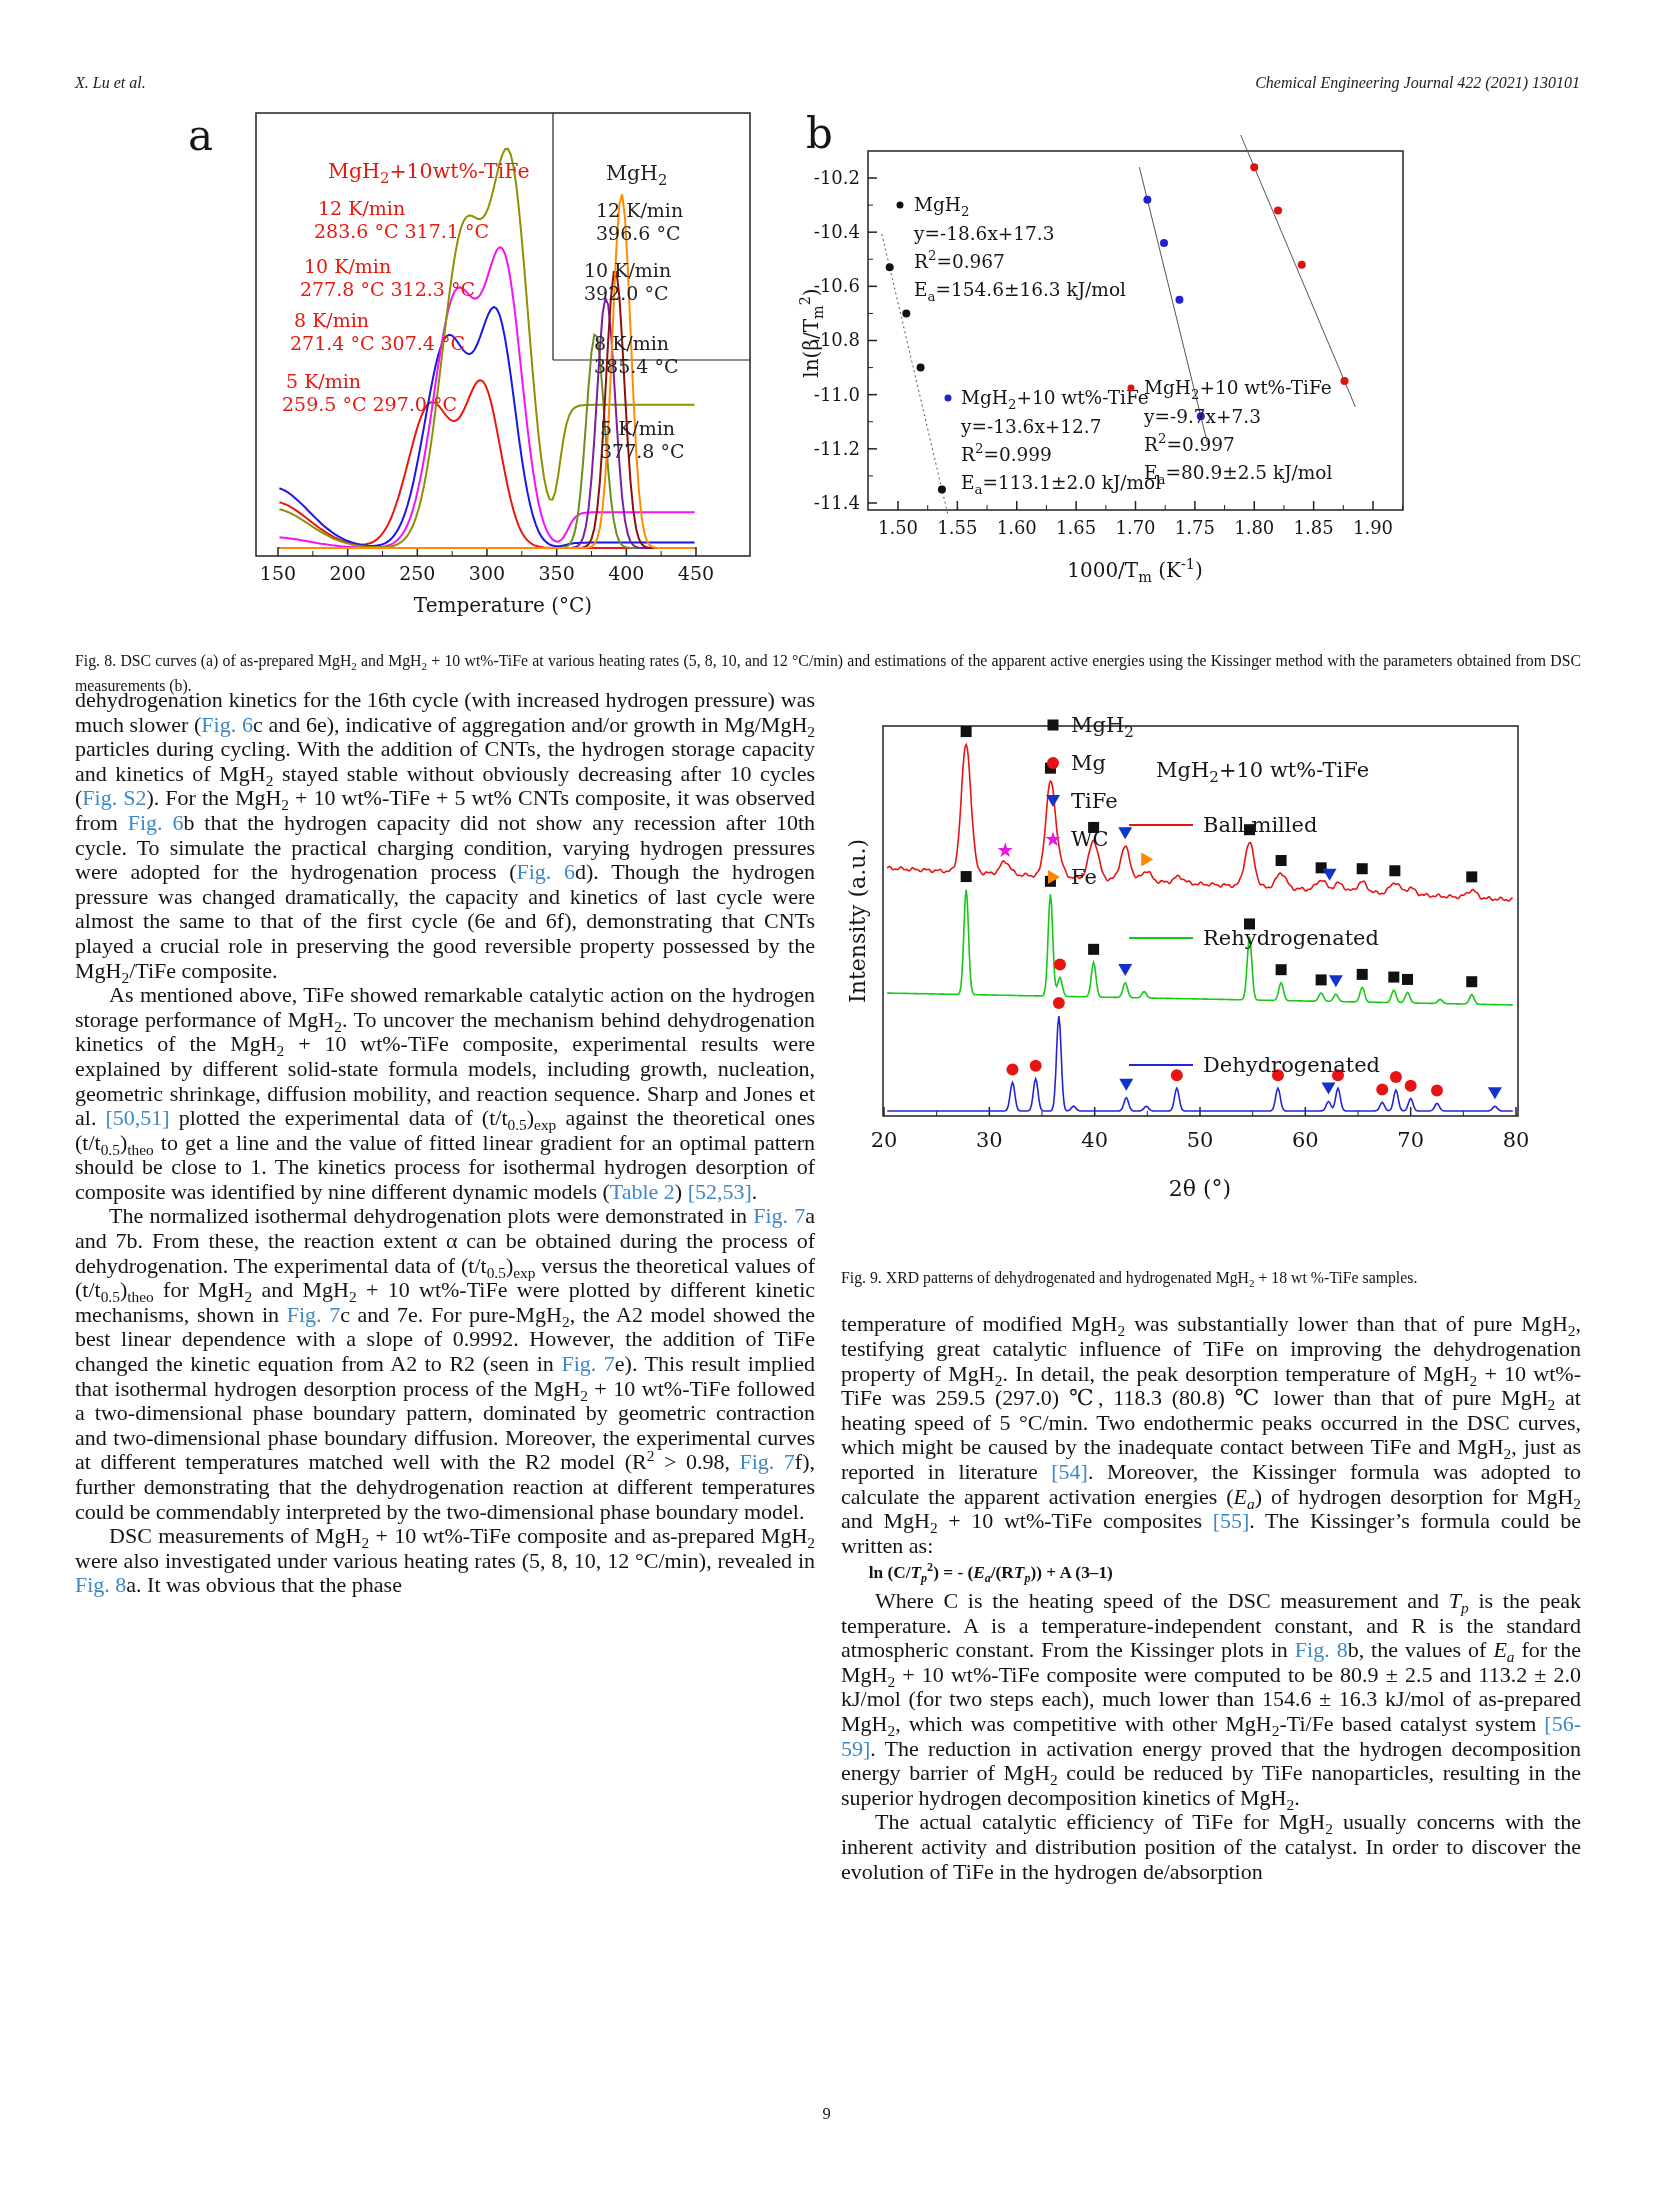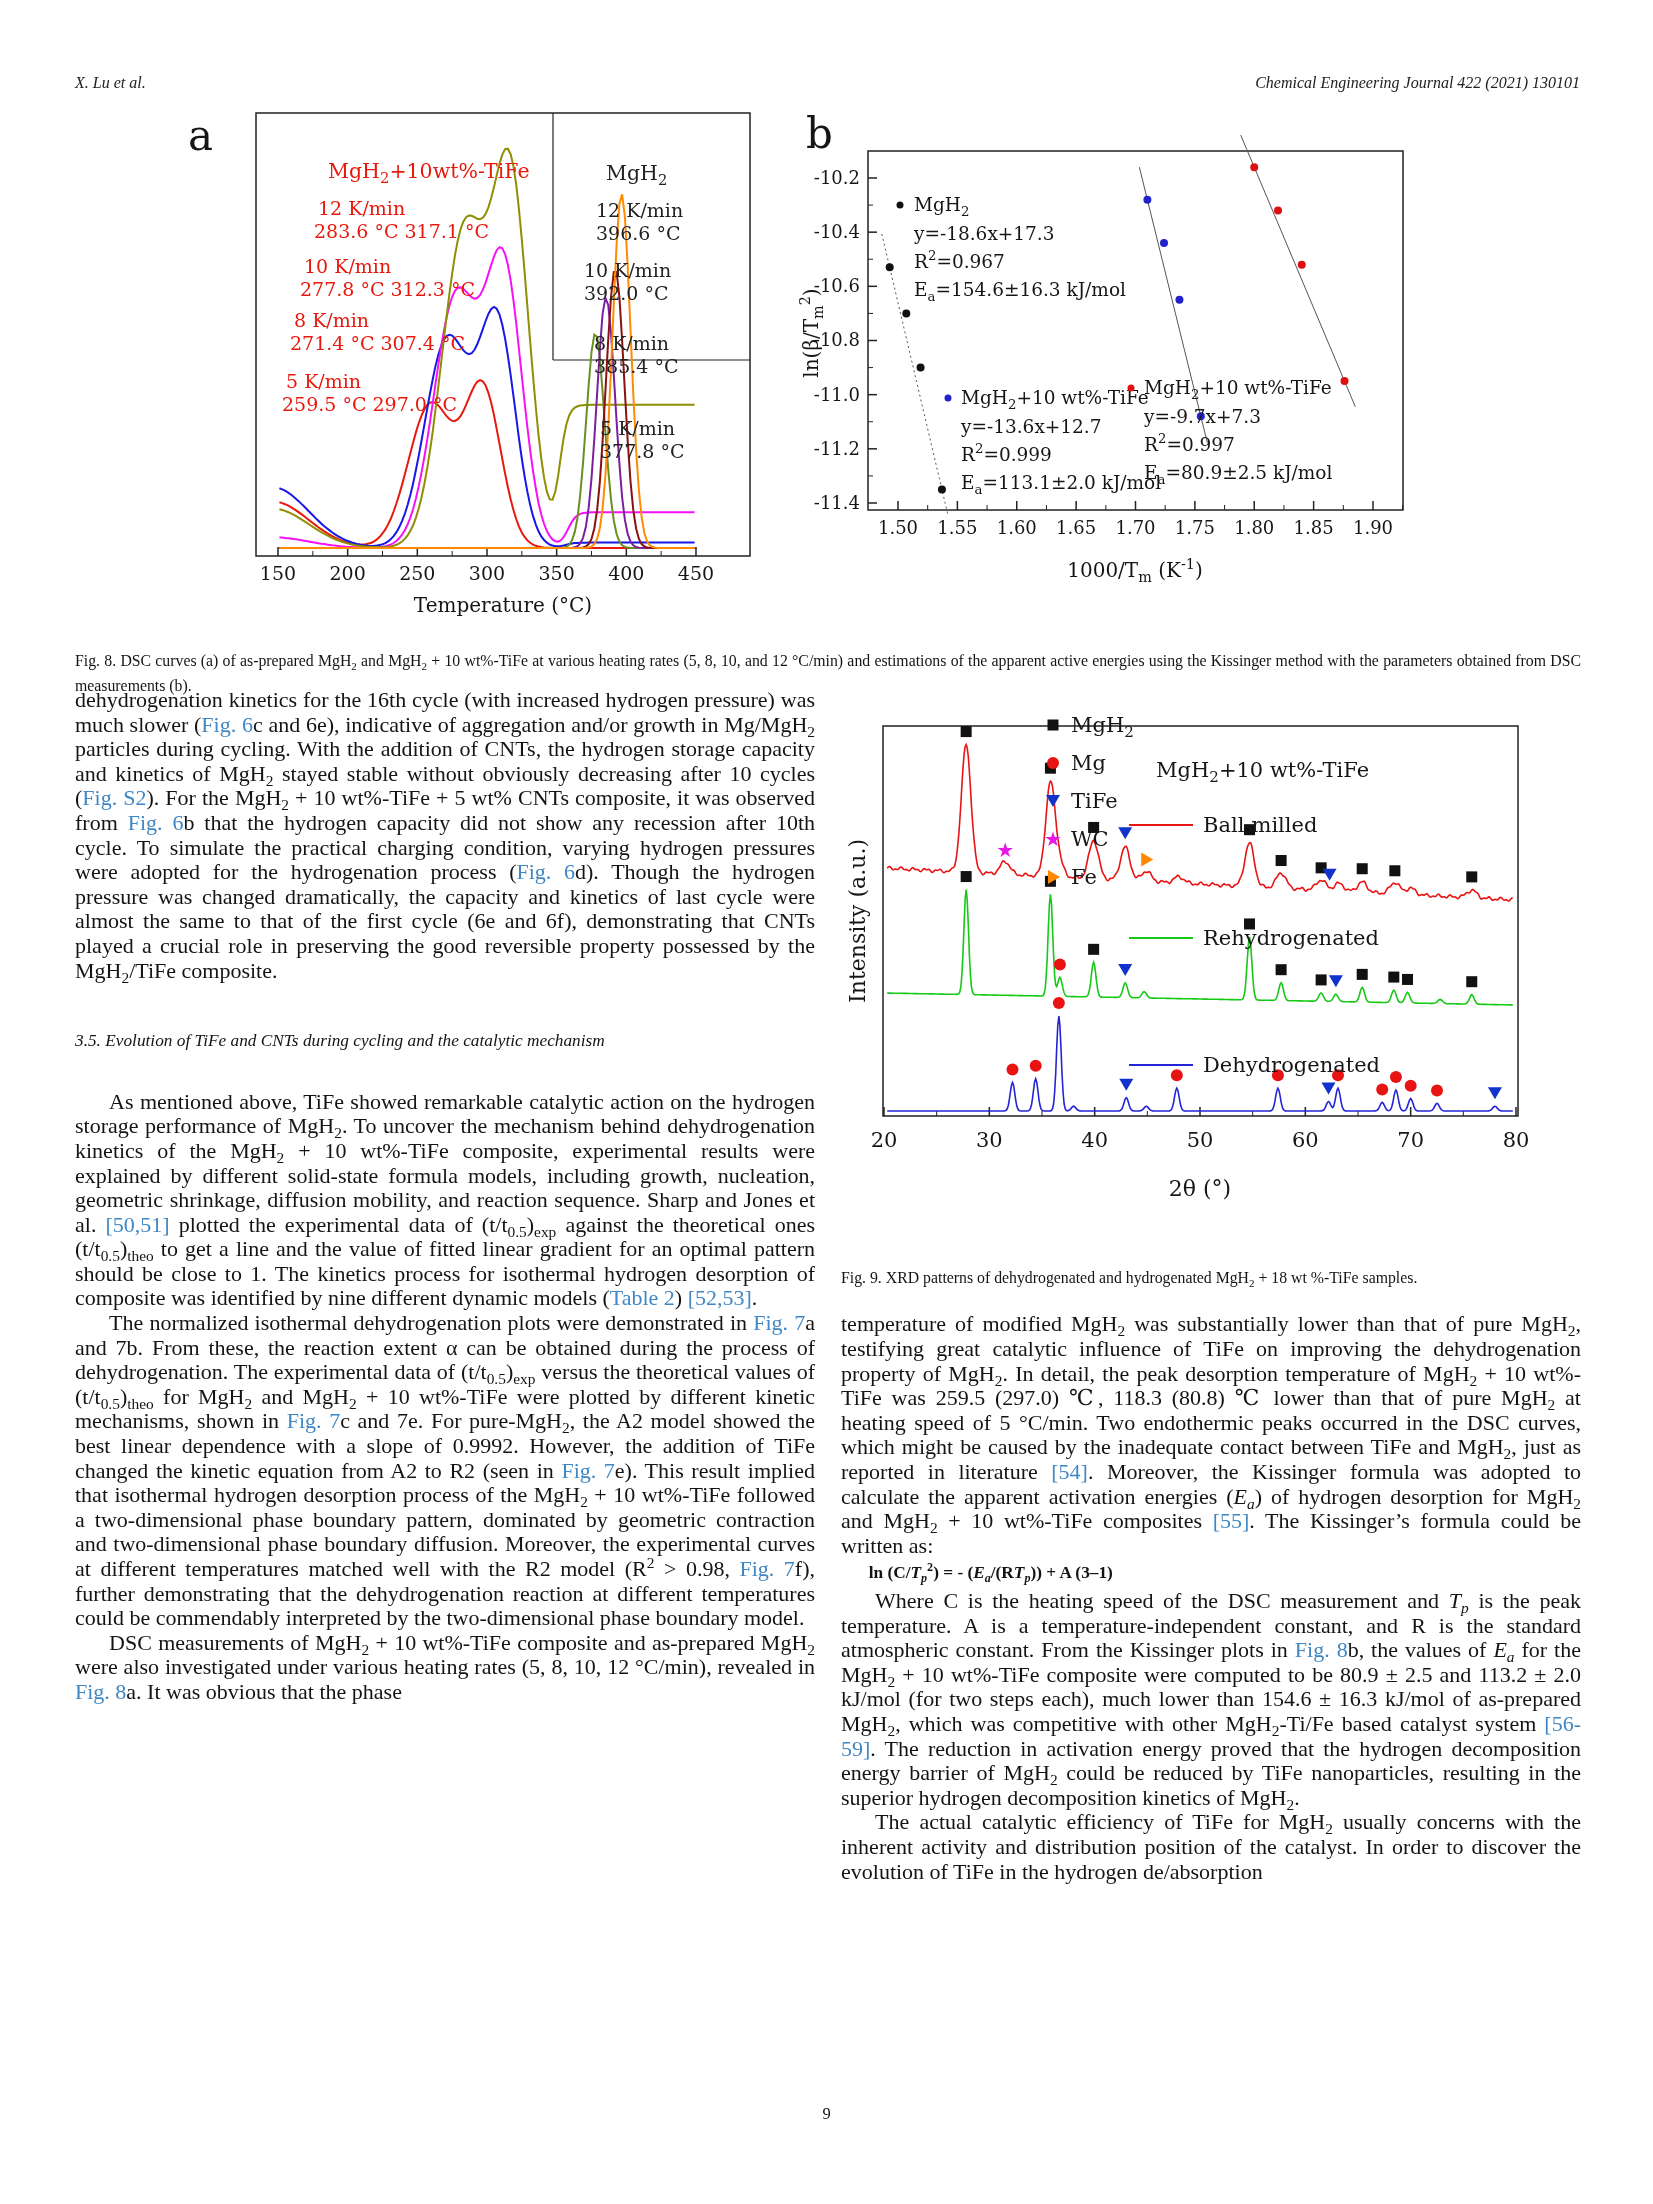--- a/index.html
+++ b/index.html
@@ -170,21 +170,20 @@
         <text x="346" y="353" font-size="18.5" fill="#161616" text-anchor="start"><tspan dy="0">R</tspan><tspan dy="-8" font-size="13.32">2</tspan><tspan dy="8">=0.997</tspan></text>
         <text x="346" y="381" font-size="18.5" fill="#161616" text-anchor="start"><tspan dy="0">E</tspan><tspan dy="5" font-size="13.32">a</tspan><tspan dy="-5">=80.9±2.5 kJ/mol</tspan></text>
       </svg>
   </div>
 
   <p class="cap8"><span class="bold">Fig. 8.</span><span> DSC curves (a) of as-prepared MgH</span><sub>2</sub><span> and MgH</span><sub>2</sub><span> + 10 wt%-TiFe at various heating rates (5, 8, 10, and 12 °C/min) and estimations of the apparent active energies using the Kissinger method with the parameters obtained from DSC measurements (b).</span></p>
 
   <div class="cols">
     <div class="col">
         <p class="para"><span>dehydrogenation kinetics for the 16th cycle (with increased hydrogen pressure) was much slower (</span><span class="link">Fig. 6</span><span>c and 6e), indicative of aggregation and/or growth in Mg/MgH</span><sub>2</sub><span> particles during cycling. With the addition of CNTs, the hydrogen storage capacity and kinetics of MgH</span><sub>2</sub><span> stayed stable without obviously decreasing after 10 cycles (</span><span class="link">Fig. S2</span><span>). For the MgH</span><sub>2</sub><span> + 10 wt%-TiFe + 5 wt% CNTs composite, it was observed from </span><span class="link">Fig. 6</span><span>b that the hydrogen capacity did not show any recession after 10th cycle. To simulate the practical charging condition, varying hydrogen pressures were adopted for the hydrogenation process (</span><span class="link">Fig. 6</span><span>d). Though the hydrogen pressure was changed dramatically, the capacity and kinetics of last cycle were almost the same to that of the first cycle (6e and 6f), demonstrating that CNTs played a crucial role in preserving the good reversible property possessed by the MgH</span><sub>2</sub><span>/TiFe composite.</span></p>
-        <p class="sect-head"><span>3.5. Evolution of TiFe and CNTs during cycling and the catalytic mechanism</span></p>
         <p class="para ind"><span>As mentioned above, TiFe showed remarkable catalytic action on the hydrogen storage performance of MgH</span><sub>2</sub><span>. To uncover the mechanism behind dehydrogenation kinetics of the MgH</span><sub>2</sub><span> + 10 wt%-TiFe composite, experimental results were explained by different solid-state formula models, including growth, nucleation, geometric shrinkage, diffusion mobility, and reaction sequence. Sharp and Jones et al. </span><span class="link">[50,51]</span><span> plotted the experimental data of (t/t</span><sub>0.5</sub><span>)</span><sub>exp</sub><span> against the theoretical ones (t/t</span><sub>0.5</sub><span>)</span><sub>theo</sub><span> to get a line and the value of fitted linear gradient for an optimal pattern should be close to 1. The kinetics process for isothermal hydrogen desorption of composite was identified by nine different dynamic models (</span><span class="link">Table 2</span><span>) </span><span class="link">[52,53]</span><span>.</span></p>
         <p class="para ind"><span>The normalized isothermal dehydrogenation plots were demonstrated in </span><span class="link">Fig. 7</span><span>a and 7b. From these, the reaction extent α can be obtained during the process of dehydrogenation. The experimental data of (t/t</span><sub>0.5</sub><span>)</span><sub>exp</sub><span> versus the theoretical values of (t/t</span><sub>0.5</sub><span>)</span><sub>theo</sub><span> for MgH</span><sub>2</sub><span> and MgH</span><sub>2</sub><span> + 10 wt%-TiFe were plotted by different kinetic mechanisms, shown in </span><span class="link">Fig. 7</span><span>c and 7e. For pure-MgH</span><sub>2</sub><span>, the A2 model showed the best linear dependence with a slope of 0.9992. However, the addition of TiFe changed the kinetic equation from A2 to R2 (seen in </span><span class="link">Fig. 7</span><span>e). This result implied that isothermal hydrogen desorption process of the MgH</span><sub>2</sub><span> + 10 wt%-TiFe followed a two-dimensional phase boundary pattern, dominated by geometric contraction and two-dimensional phase boundary diffusion. Moreover, the experimental curves at different temperatures matched well with the R2 model (R</span><sup>2</sup><span> &gt; 0.98, </span><span class="link">Fig. 7</span><span>f), further demonstrating that the dehydrogenation reaction at different temperatures could be commendably interpreted by the two-dimensional phase boundary model.</span></p>
         <p class="para ind"><span>DSC measurements of MgH</span><sub>2</sub><span> + 10 wt%-TiFe composite and as-prepared MgH</span><sub>2</sub><span> were also investigated under various heating rates (5, 8, 10, 12 °C/min), revealed in </span><span class="link">Fig. 8</span><span>a. It was obvious that the phase</span></p>
       </div>
     <div class="col">
       <div class="fig9wrap">
         <svg id="fig9" width="740" height="560" viewBox="0 0 740 560">
             <rect x="42" y="38" width="635" height="390" fill="none" stroke="#222" stroke-width="1.5"></rect>
             <line x1="43" y1="428" x2="43" y2="419" stroke="#222" stroke-width="1.5"></line>
             <line x1="95.6665" y1="428" x2="95.6665" y2="423" stroke="#222"></line>

